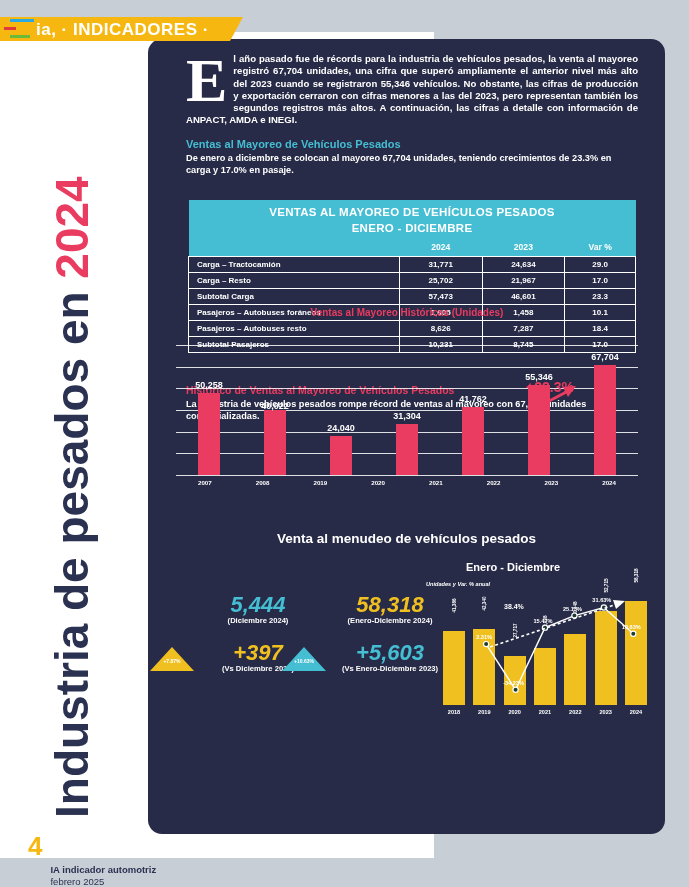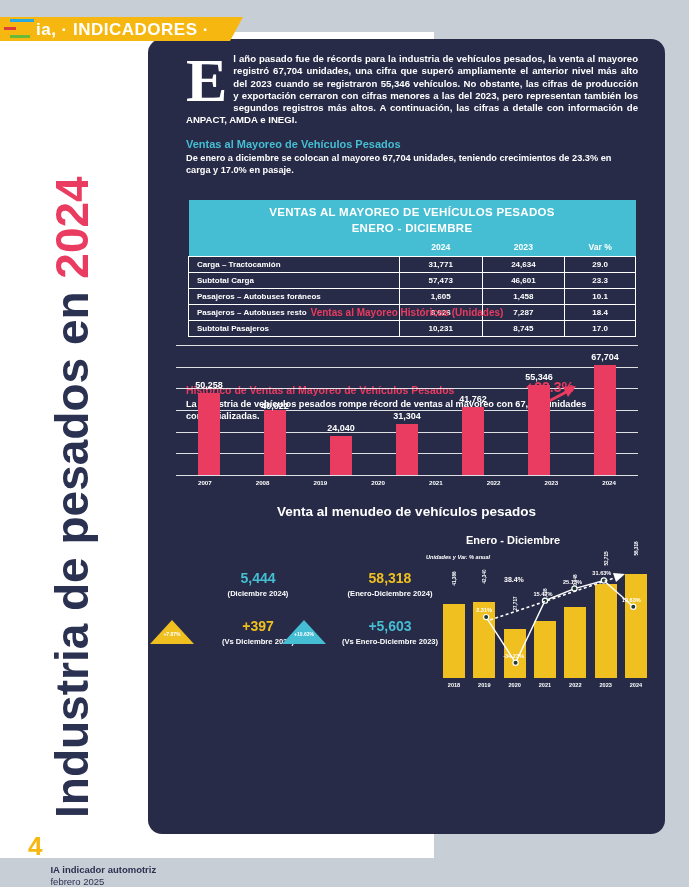--- a/index.html
+++ b/index.html
@@ -78,26 +78,26 @@
   .bars1{position:absolute;left:0;bottom:0;width:100%;height:130px;display:flex;align-items:flex-end;justify-content:space-around;}
   .bwrap{position:relative;width:56px;height:100%;display:flex;align-items:flex-end;justify-content:center;}
   .bar1{width:22px;background:#ea3b60;}
   .blab1{position:absolute;left:50%;transform:translateX(-50%);font-size:9px;font-weight:bold;color:#ffffff;white-space:nowrap;}
   .axis1{position:absolute;left:6px;top:168px;width:462px;display:flex;justify-content:space-around;}
   .axis1 span{width:56px;text-align:center;font-size:6.2px;font-weight:bold;color:#ffffff;}
   .growth-tag{position:absolute;left:350px;top:34px;font-size:14px;font-weight:bold;color:#ea3b60;}
 
   
   .h-retail{position:absolute;width:100%;text-align:center;top:0;font-size:13.5px;font-weight:bold;color:#ffffff;}
-  .retail{position:absolute;left:0;top:465px;width:517px;height:300px;}
+  .retail{position:absolute;left:0;top:492px;width:517px;height:300px;}
   .enero-dic{position:absolute;left:318px;top:30px;font-size:11px;font-weight:bold;color:#ffffff;}
 
   .kpi-wrap{position:absolute;left:20px;top:64px;width:270px;}
   .kpi{position:absolute;text-align:center;width:140px;}
-  .kpi .big{font-size:14px;font-weight:bold;line-height:20px;}
+  .kpi .big{font-size:22px;font-weight:bold;line-height:20px;font-style:italic;}
   .kpi .cap{font-size:7.6px;font-weight:bold;color:#ffffff;line-height:11px;}
   .teal-t{color:#45bed3;}
   .yell-t{color:#f0c020;}
   .tri-badge{position:absolute;text-align:center;}
   .tri-badge .tri-s{position:relative;display:block;width:44px;height:24px;}
   .tri-badge .tri-s .shape{position:absolute;left:0;top:0;width:0;height:0;border-left:22px solid transparent;border-right:22px solid transparent;}
   .tri-badge .tri-s .txt{position:absolute;left:0;top:11px;width:44px;text-align:center;font-size:5px;font-weight:bold;color:#ffffff;}
   .tri-y .shape{border-bottom:24px solid #f0c020;}
   .tri-c .shape{border-bottom:24px solid #45bed3;}
 
@@ -168,20 +168,26 @@
         <td class="c3">2023</td>
         <td class="c4">Var %</td>
       </tr>
     </thead>
     <tbody>
         <tr>
           <td class="lbl c1">Carga – Tractocamión</td>
           <td class="num c2">31,771</td>
           <td class="num c3">24,634</td>
           <td class="num c4">29.0</td>
+        </tr>
+        <tr>
+          <td class="lbl c1">Carga – Resto</td>
+          <td class="num c2">25,702</td>
+          <td class="num c3">21,967</td>
+          <td class="num c4">17.0</td>
         </tr>
         <tr>
           <td class="lbl c1">Subtotal Carga</td>
           <td class="num c2">57,473</td>
           <td class="num c3">46,601</td>
           <td class="num c4">23.3</td>
         </tr>
         <tr>
           <td class="lbl c1">Pasajeros – Autobuses foráneos</td>
           <td class="num c2">1,605</td>

